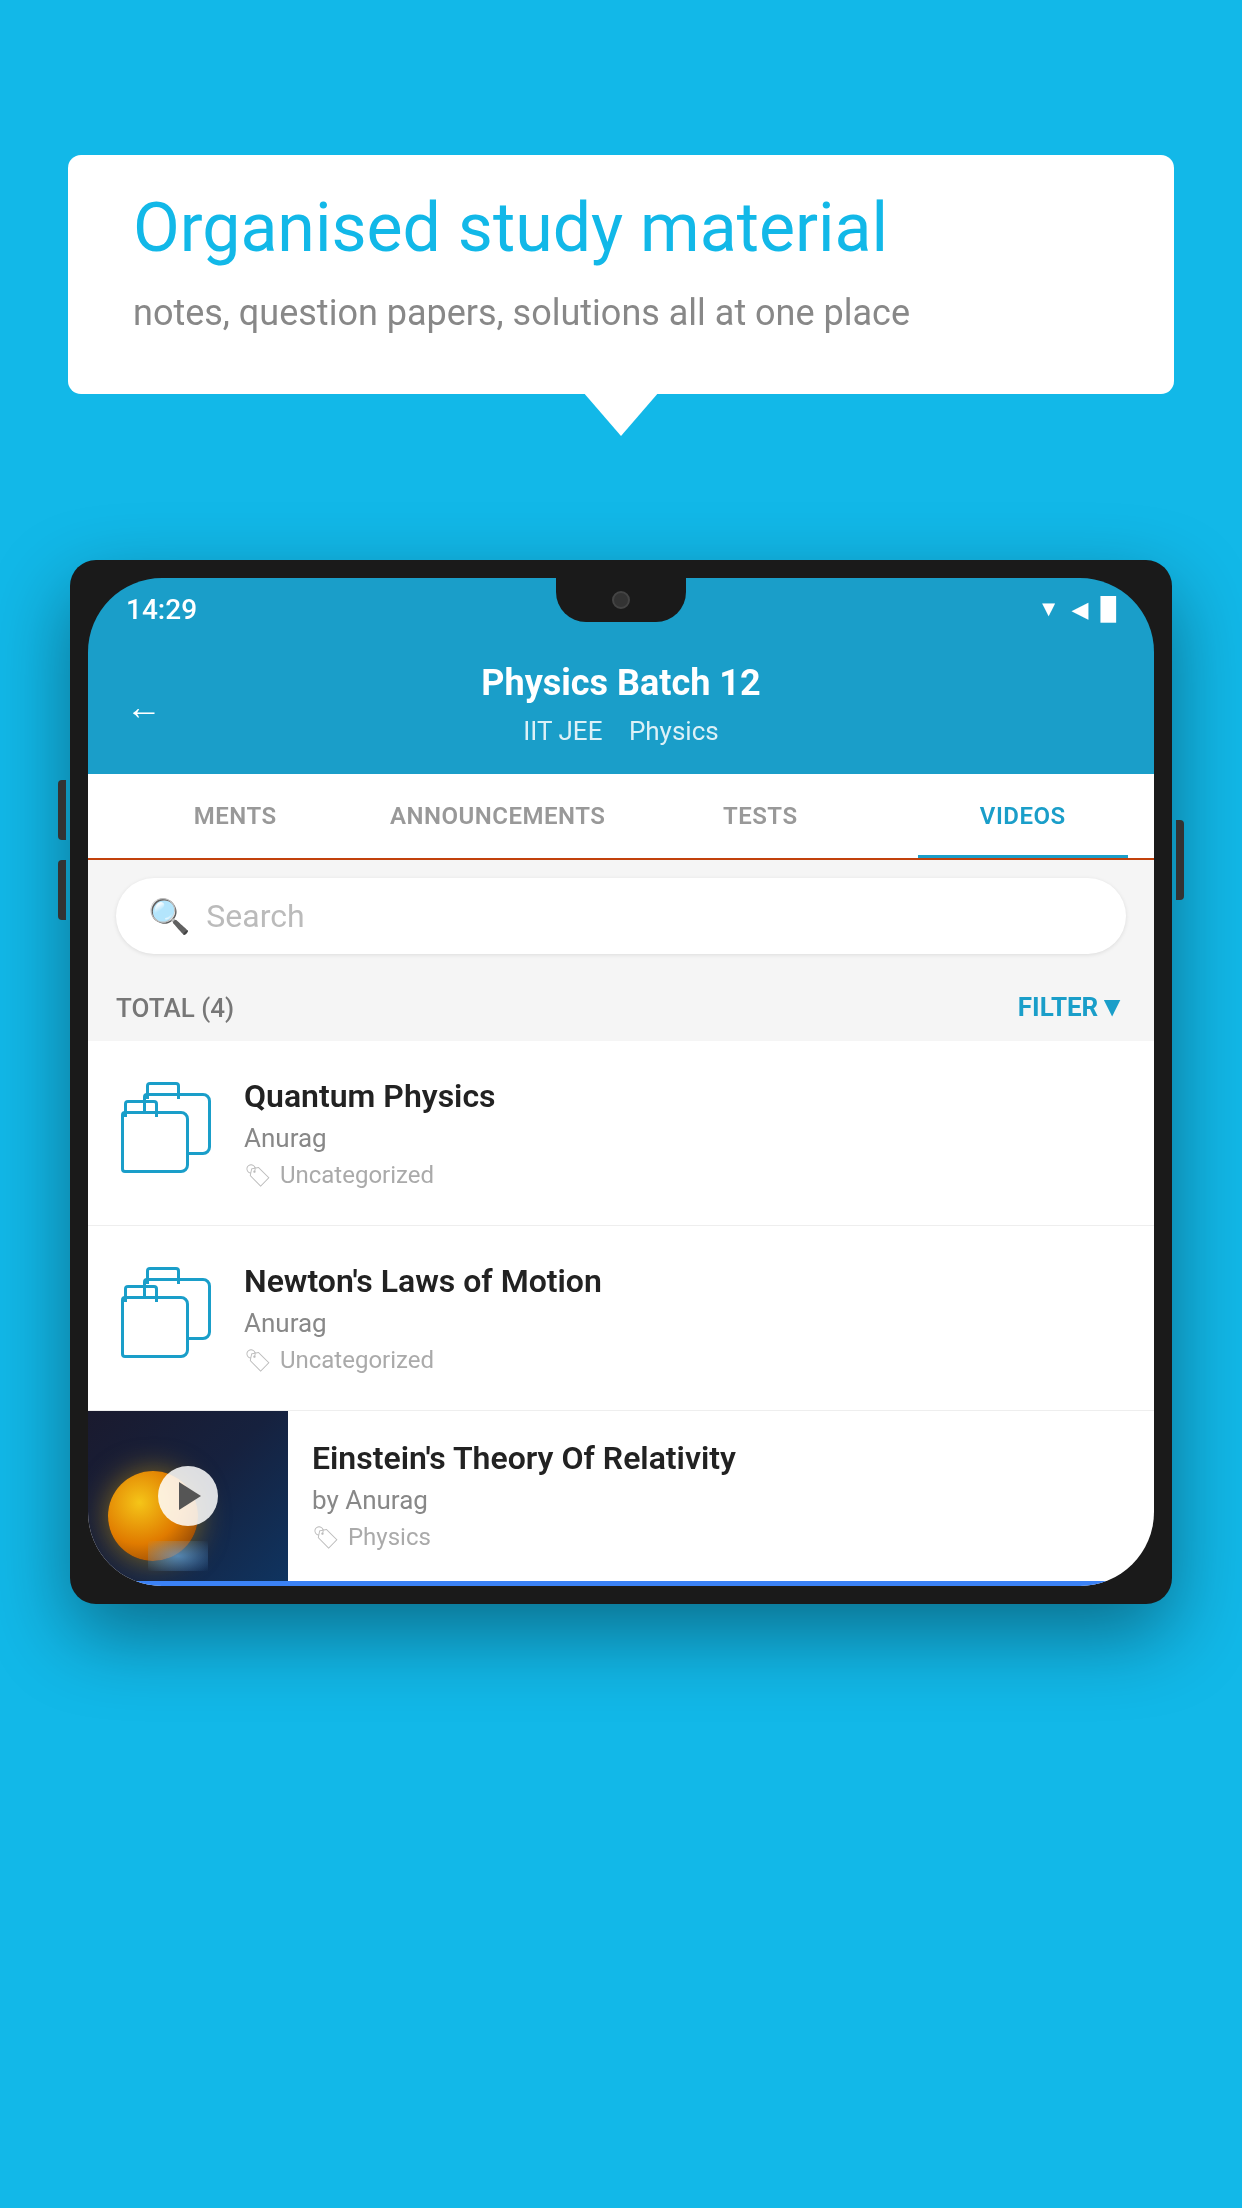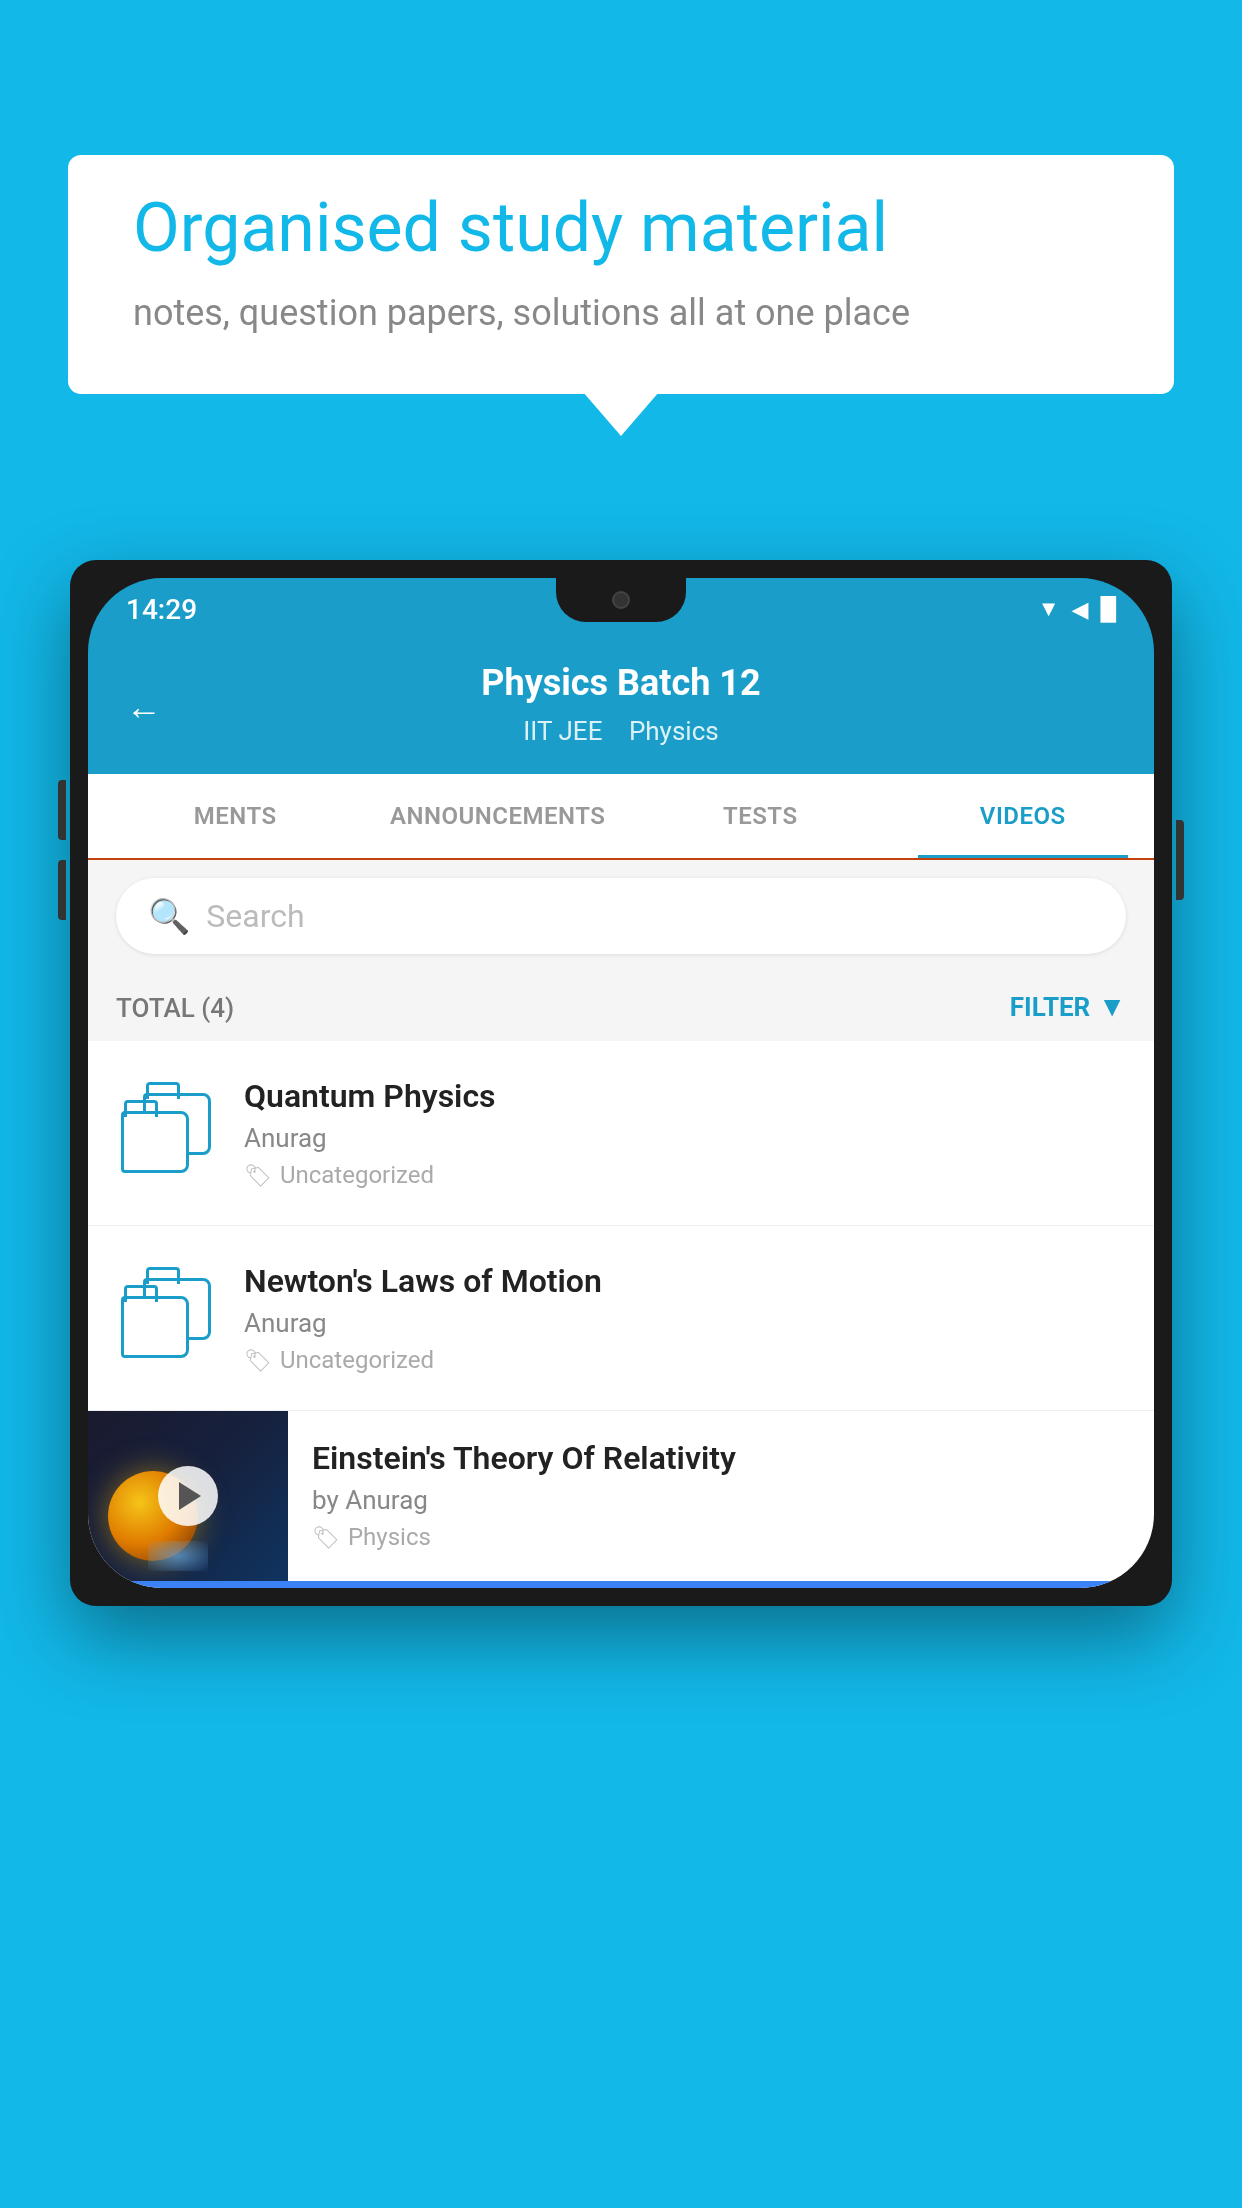--- a/index.html
+++ b/index.html
@@ -213,21 +213,20 @@
       color: #777;
       font-size: 26px;
       font-weight: 500;
     }
     .filter-btn {
       color: #1a9ec9;
       font-size: 26px;
       font-weight: 700;
       display: flex;
       align-items: center;
-      gap: 8px;
       cursor: pointer;
     }
     .filter-icon {
       font-size: 28px;
     }
 
     
     .content-list {
       background: white;
     }
@@ -318,21 +317,21 @@
     }
     .tag-icon {
       font-size: 22px;
       color: #bbb;
     }
 
     
     .einstein-item {
       display: flex;
       align-items: flex-start;
-      border-bottom: 7px solid #3b82f6;
+      border-bottom: 5px solid #3b82f6;
       cursor: pointer;
     }
     .video-thumb {
       width: 200px;
       height: 170px;
       background: linear-gradient(135deg, #1a1a2e, #16213e, #0f3460);
       position: relative;
       flex-shrink: 0;
       display: flex;
       align-items: center;

